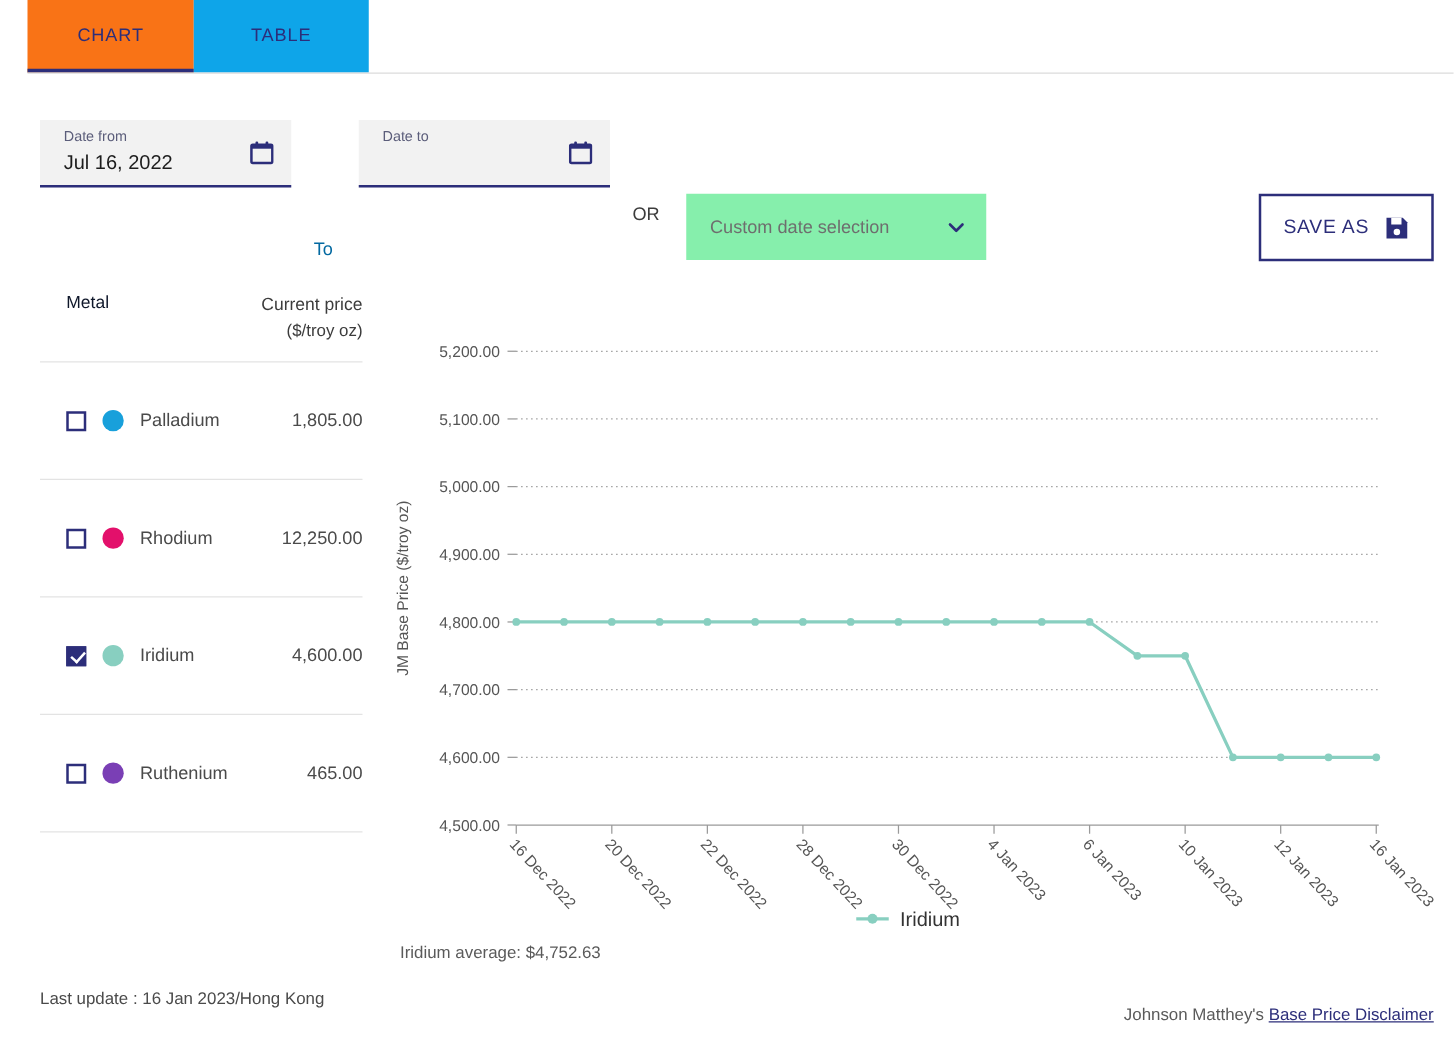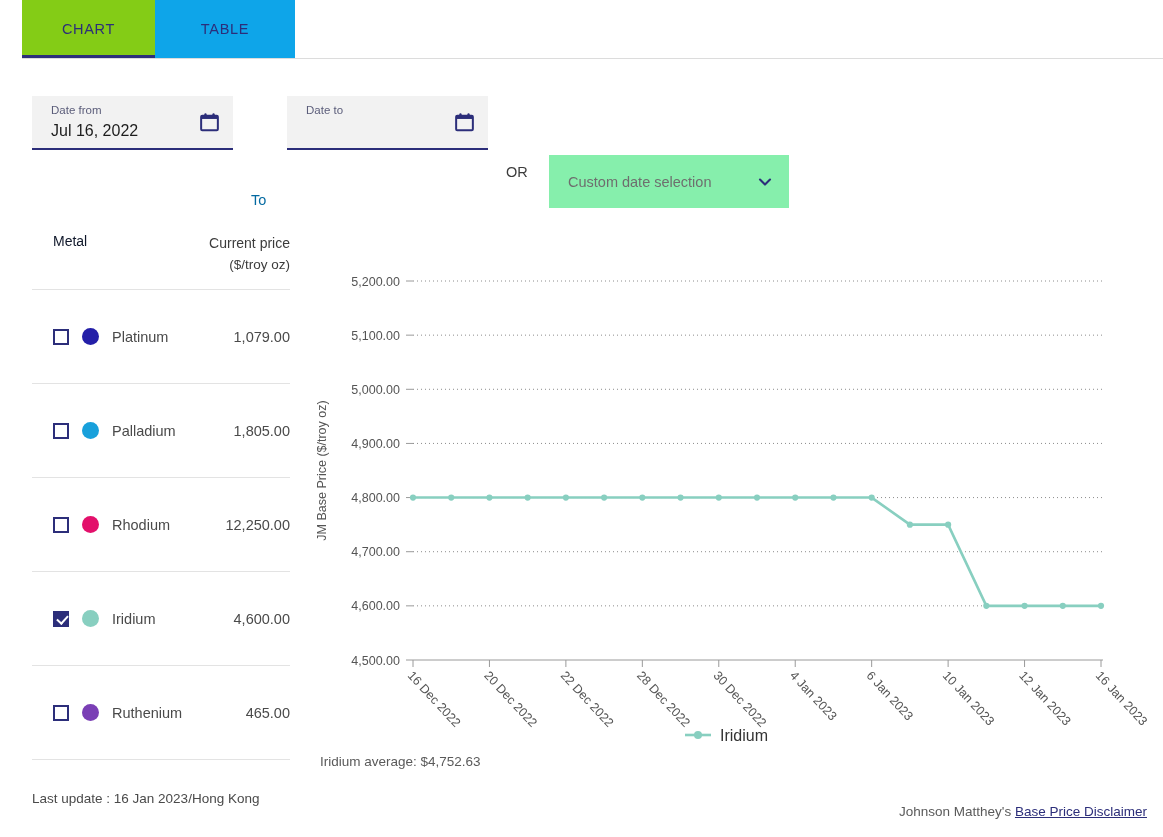--- a/index.html
+++ b/index.html
@@ -16,21 +16,21 @@
   .tabbar { position: absolute; left: 0; top: 0; width: 1163px; height: 59px; }
   .tabbar .baseline {
     position: absolute; left: 22px; right: 0; bottom: 0; height: 1px; background: #dcdcdc;
   }
   .tab {
     position: absolute; top: 0; height: 58px;
     display: flex; align-items: center; justify-content: center;
     font-size: 14.5px; letter-spacing: 0.7px; color: #2c2e7a;
     cursor: pointer; user-select: none;
   }
-  .tab-chart { left: 22px; width: 133px; background: #84cc16; }
+  .tab-chart { left: 22px; width: 133px; background: #f97316; }
   .tab-chart::after {
     content: ""; position: absolute; left: 0; right: 0; bottom: 0;
     height: 3px; background: #2c2e7a;
   }
   .tab-table { left: 155px; width: 140px; background: #0ea5e9; }
 
   
   .filters { position: absolute; left: 0; top: 59px; width: 1163px; height: 120px; }
 
   .datefield {
@@ -152,37 +152,41 @@
 
     <div class="customsel">
       <span class="cs-text">Custom date selection</span>
       <span class="chev">
         <svg viewBox="0 0 16 16" width="16" height="16">
           <path d="M3 5.6 L8 10.6 L13 5.6" fill="none" stroke="#2c2e7a" stroke-width="2.1" stroke-linecap="round" stroke-linejoin="round"></path>
         </svg>
       </span>
     </div>
 
+    <div class="saveas">
+      <span class="sa-text">SAVE AS</span>
+      <span class="save-icon">
+        <svg viewBox="0 0 19 19" width="19" height="19">
+          <path d="M1.2 1.2 H14.2 L17.8 4.8 V17.8 H1.2 Z" fill="#2c2e7a"></path>
+          <rect x="5" y="1.2" width="8.2" height="5.4" fill="#ffffff"></rect>
+          <circle cx="9.5" cy="12.6" r="2.6" fill="#ffffff"></circle>
+        </svg>
+      </span>
+    </div>
   </div>
 
   <div class="sidebar">
     <div class="sb-head">
       <div class="h-metal">Metal</div>
       <div class="h-price">
         <span>Current price</span>
         <small>($/troy oz)</small>
       </div>
     </div>
     <div id="metal-rows">
-        <div class="sb-row">
-          <div class="cb"></div>
-          <div class="dot" style="background: rgb(36, 31, 168);"></div>
-          <div class="metal-name">Platinum</div>
-          <div class="metal-price">1,079.00</div>
-        </div>
         <div class="sb-row">
           <div class="cb"></div>
           <div class="dot" style="background: rgb(24, 160, 219);"></div>
           <div class="metal-name">Palladium</div>
           <div class="metal-price">1,805.00</div>
         </div>
         <div class="sb-row">
           <div class="cb"></div>
           <div class="dot" style="background: rgb(227, 16, 107);"></div>
           <div class="metal-name">Rhodium</div>

